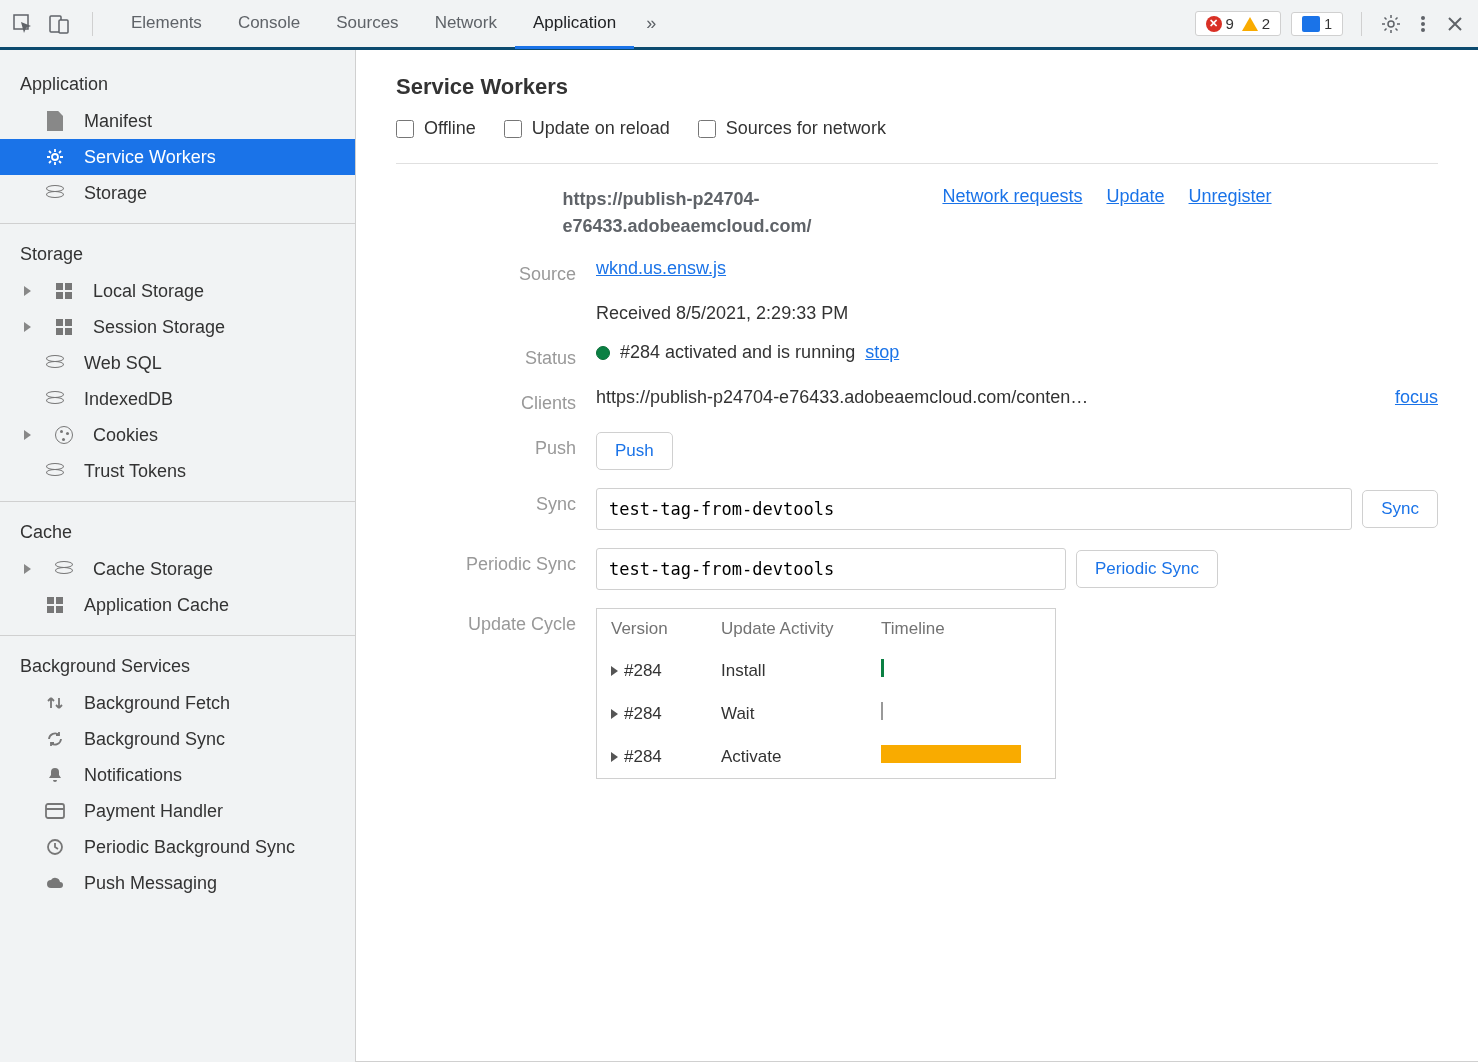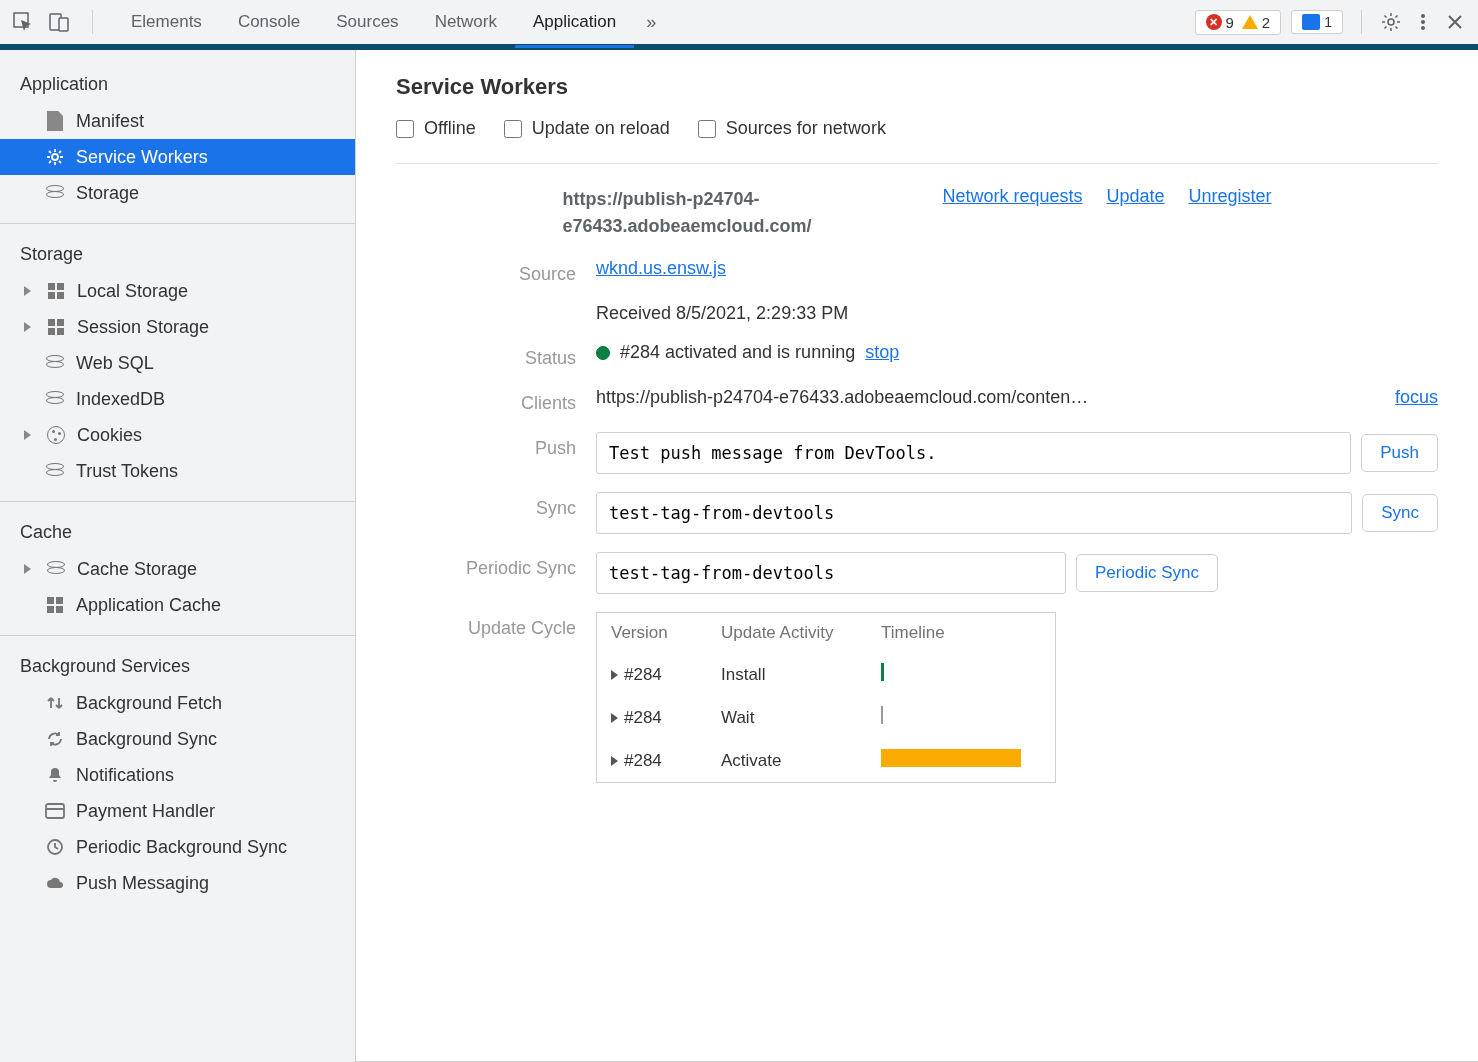--- a/index.html
+++ b/index.html
@@ -1,20 +1,20 @@
 <!DOCTYPE html>
 <html><head>
 <meta charset="utf-8">
 <style>
 * { box-sizing: border-box; margin: 0; padding: 0; }
 body { font-family: -apple-system, BlinkMacSystemFont, "Segoe UI", Arial, sans-serif; font-size: 14px; color: #333; background: #fff; }
 .devtools { width: 1478px; height: 1062px; display: flex; flex-direction: column; overflow: hidden; }
 
 
-.toolbar { height: 50px; background: #f1f3f4; border-bottom: 6px solid #0c4a6e; display: flex; align-items: center; padding: 0 12px; }
+.toolbar { height: 50px; background: #f1f3f4; border-bottom: 3px solid #0c4a6e; display: flex; align-items: center; padding: 0 12px; }
 .toolbar-left { display: flex; align-items: center; gap: 14px; }
 .toolbar-icon { width: 22px; height: 22px; display: flex; align-items: center; justify-content: center; color: #5f6368; cursor: pointer; }
 .toolbar-divider { width: 1px; height: 24px; background: #d0d0d0; margin: 0 8px; }
 .tabs { display: flex; gap: 0; margin-left: 12px; }
 .tab { padding: 14px 18px; color: #5f6368; cursor: pointer; font-size: 17px; position: relative; }
 .tab.active { color: #202124; }
 .tab.active::after { content: ''; position: absolute; left: 0; right: 0; bottom: -1px; height: 3px; background: #1a73e8; }
 .tab-more { padding: 14px 12px; color: #5f6368; cursor: pointer; font-size: 18px; }
 .toolbar-right { margin-left: auto; display: flex; align-items: center; gap: 10px; }
 .badge-group { display: flex; align-items: center; gap: 8px; background: #fff; border: 1px solid #d0d0d0; padding: 3px 10px; border-radius: 3px; }
@@ -25,21 +25,21 @@
 .badge-msg-icon { width: 18px; height: 16px; background: #1a73e8; border-radius: 2px; position: relative; }
 .gear-icon, .dots-icon, .close-icon { width: 22px; height: 22px; color: #5f6368; cursor: pointer; display: flex; align-items: center; justify-content: center; }
 
 
 .body { display: flex; flex: 1; overflow: hidden; }
 
 
 .sidebar { width: 356px; background: #f1f3f4; border-right: 1px solid #d0d0d0; overflow-y: auto; padding-top: 8px; }
 .side-section { padding: 8px 0; }
 .side-title { padding: 8px 20px; font-size: 18px; color: #333; }
-.side-item { display: flex; align-items: center; gap: 10px; padding: 7px 20px 7px 44px; font-size: 18px; color: #333; cursor: pointer; }
+.side-item { display: flex; align-items: center; gap: 18px; padding: 7px 20px 7px 44px; font-size: 18px; color: #333; cursor: pointer; }
 .side-item.has-arrow { padding-left: 24px; }
 .side-item.selected { background: #1a73e8; color: #fff; }
 .side-item .tri { width: 0; height: 0; border-top: 5px solid transparent; border-bottom: 5px solid transparent; border-left: 7px solid #888; margin-right: 4px; }
 .side-item .icon-slot { width: 22px; height: 22px; display: flex; align-items: center; justify-content: center; flex-shrink: 0; }
 .side-divider { height: 1px; background: #d0d0d0; margin: 4px 0; }
 
 .icon-file { width: 16px; height: 20px; background: #888; clip-path: polygon(0 0, 70% 0, 100% 25%, 100% 100%, 0 100%); }
 .selected .icon-gear { color: #fff; }
 .icon-db { display: inline-block; width: 18px; height: 16px; position: relative; }
 .icon-db::before, .icon-db::after { content: ''; position: absolute; left: 0; right: 0; height: 5px; border: 1.5px solid #777; border-radius: 50%; }
@@ -345,21 +345,20 @@
           <div class="field-label">Clients</div>
           <div class="field-value">
             <span class="client-url">https://publish-p24704-e76433.adobeaemcloud.com/conten…</span>
             <span class="link" style="margin-left:auto;">focus</span>
           </div>
         </div>
 
         <div class="field-row">
           <div class="field-label">Push</div>
           <div class="field-value">
-            <input class="tag-input" value="Test push message from DevTools." style="">
             <button class="btn">Push</button>
           </div>
         </div>
 
         <div class="field-row">
           <div class="field-label">Sync</div>
           <div class="field-value">
             <input class="tag-input" value="test-tag-from-devtools" style="">
             <button class="btn">Sync</button>
           </div>

